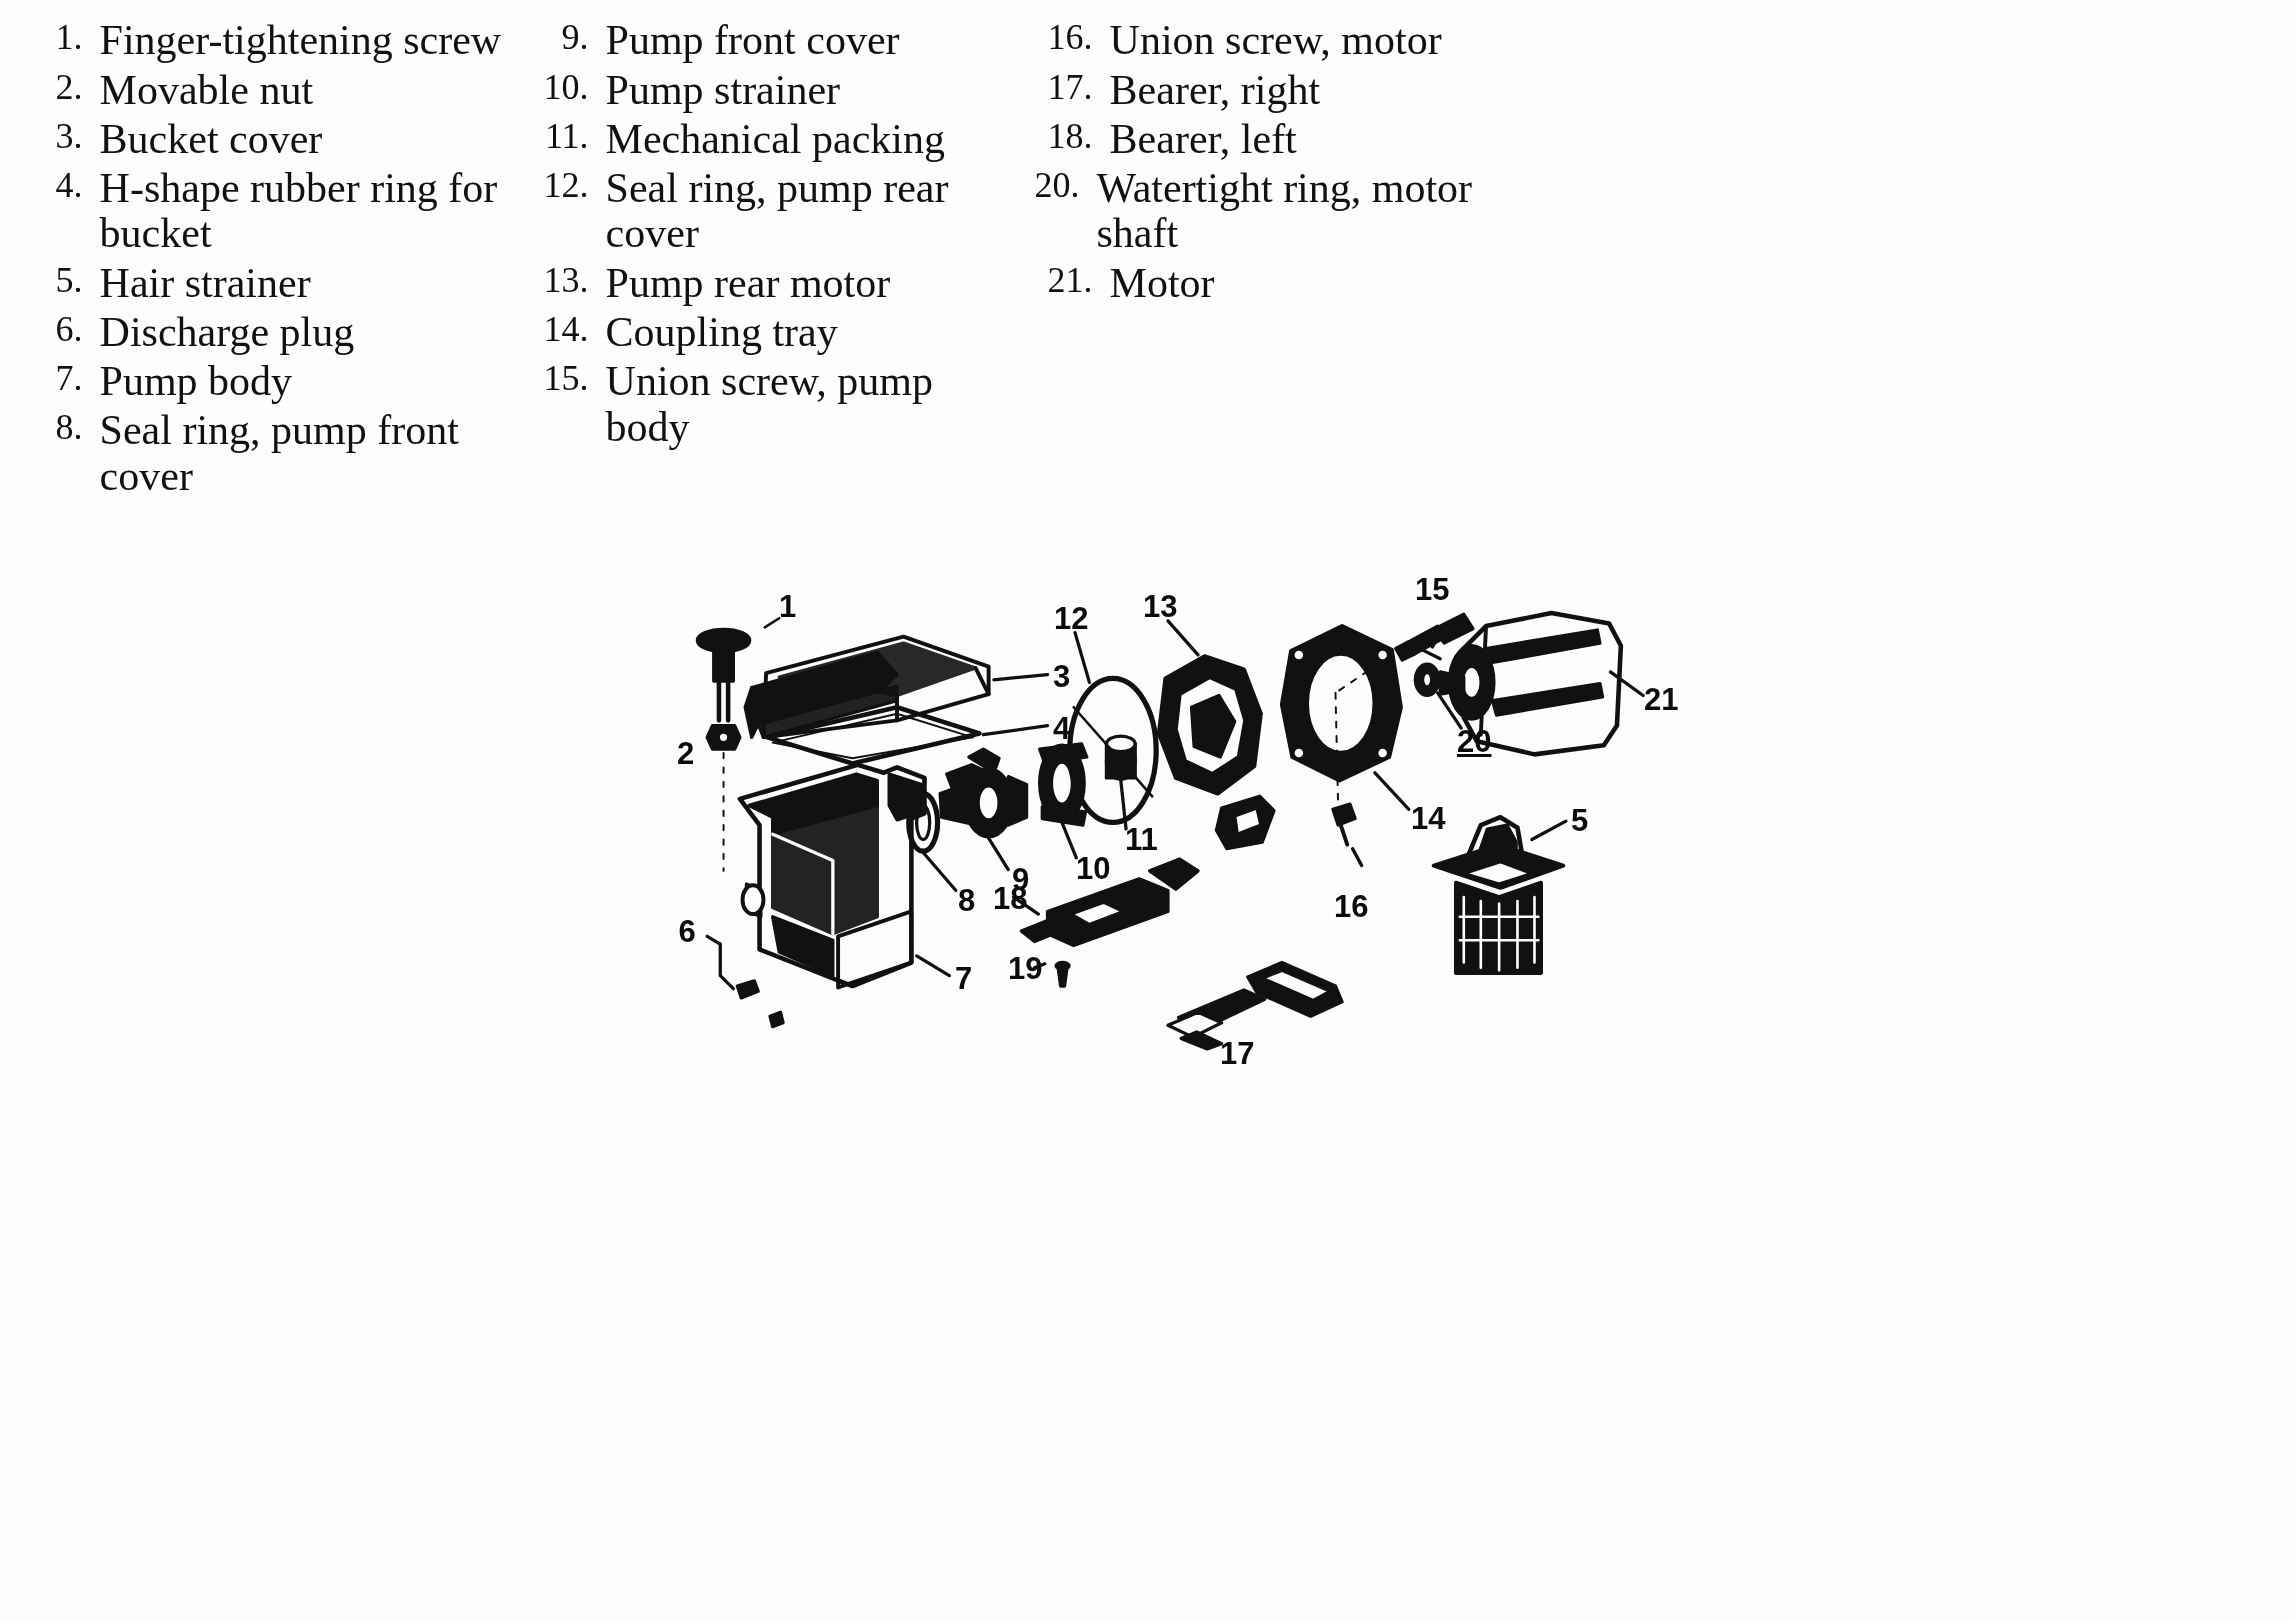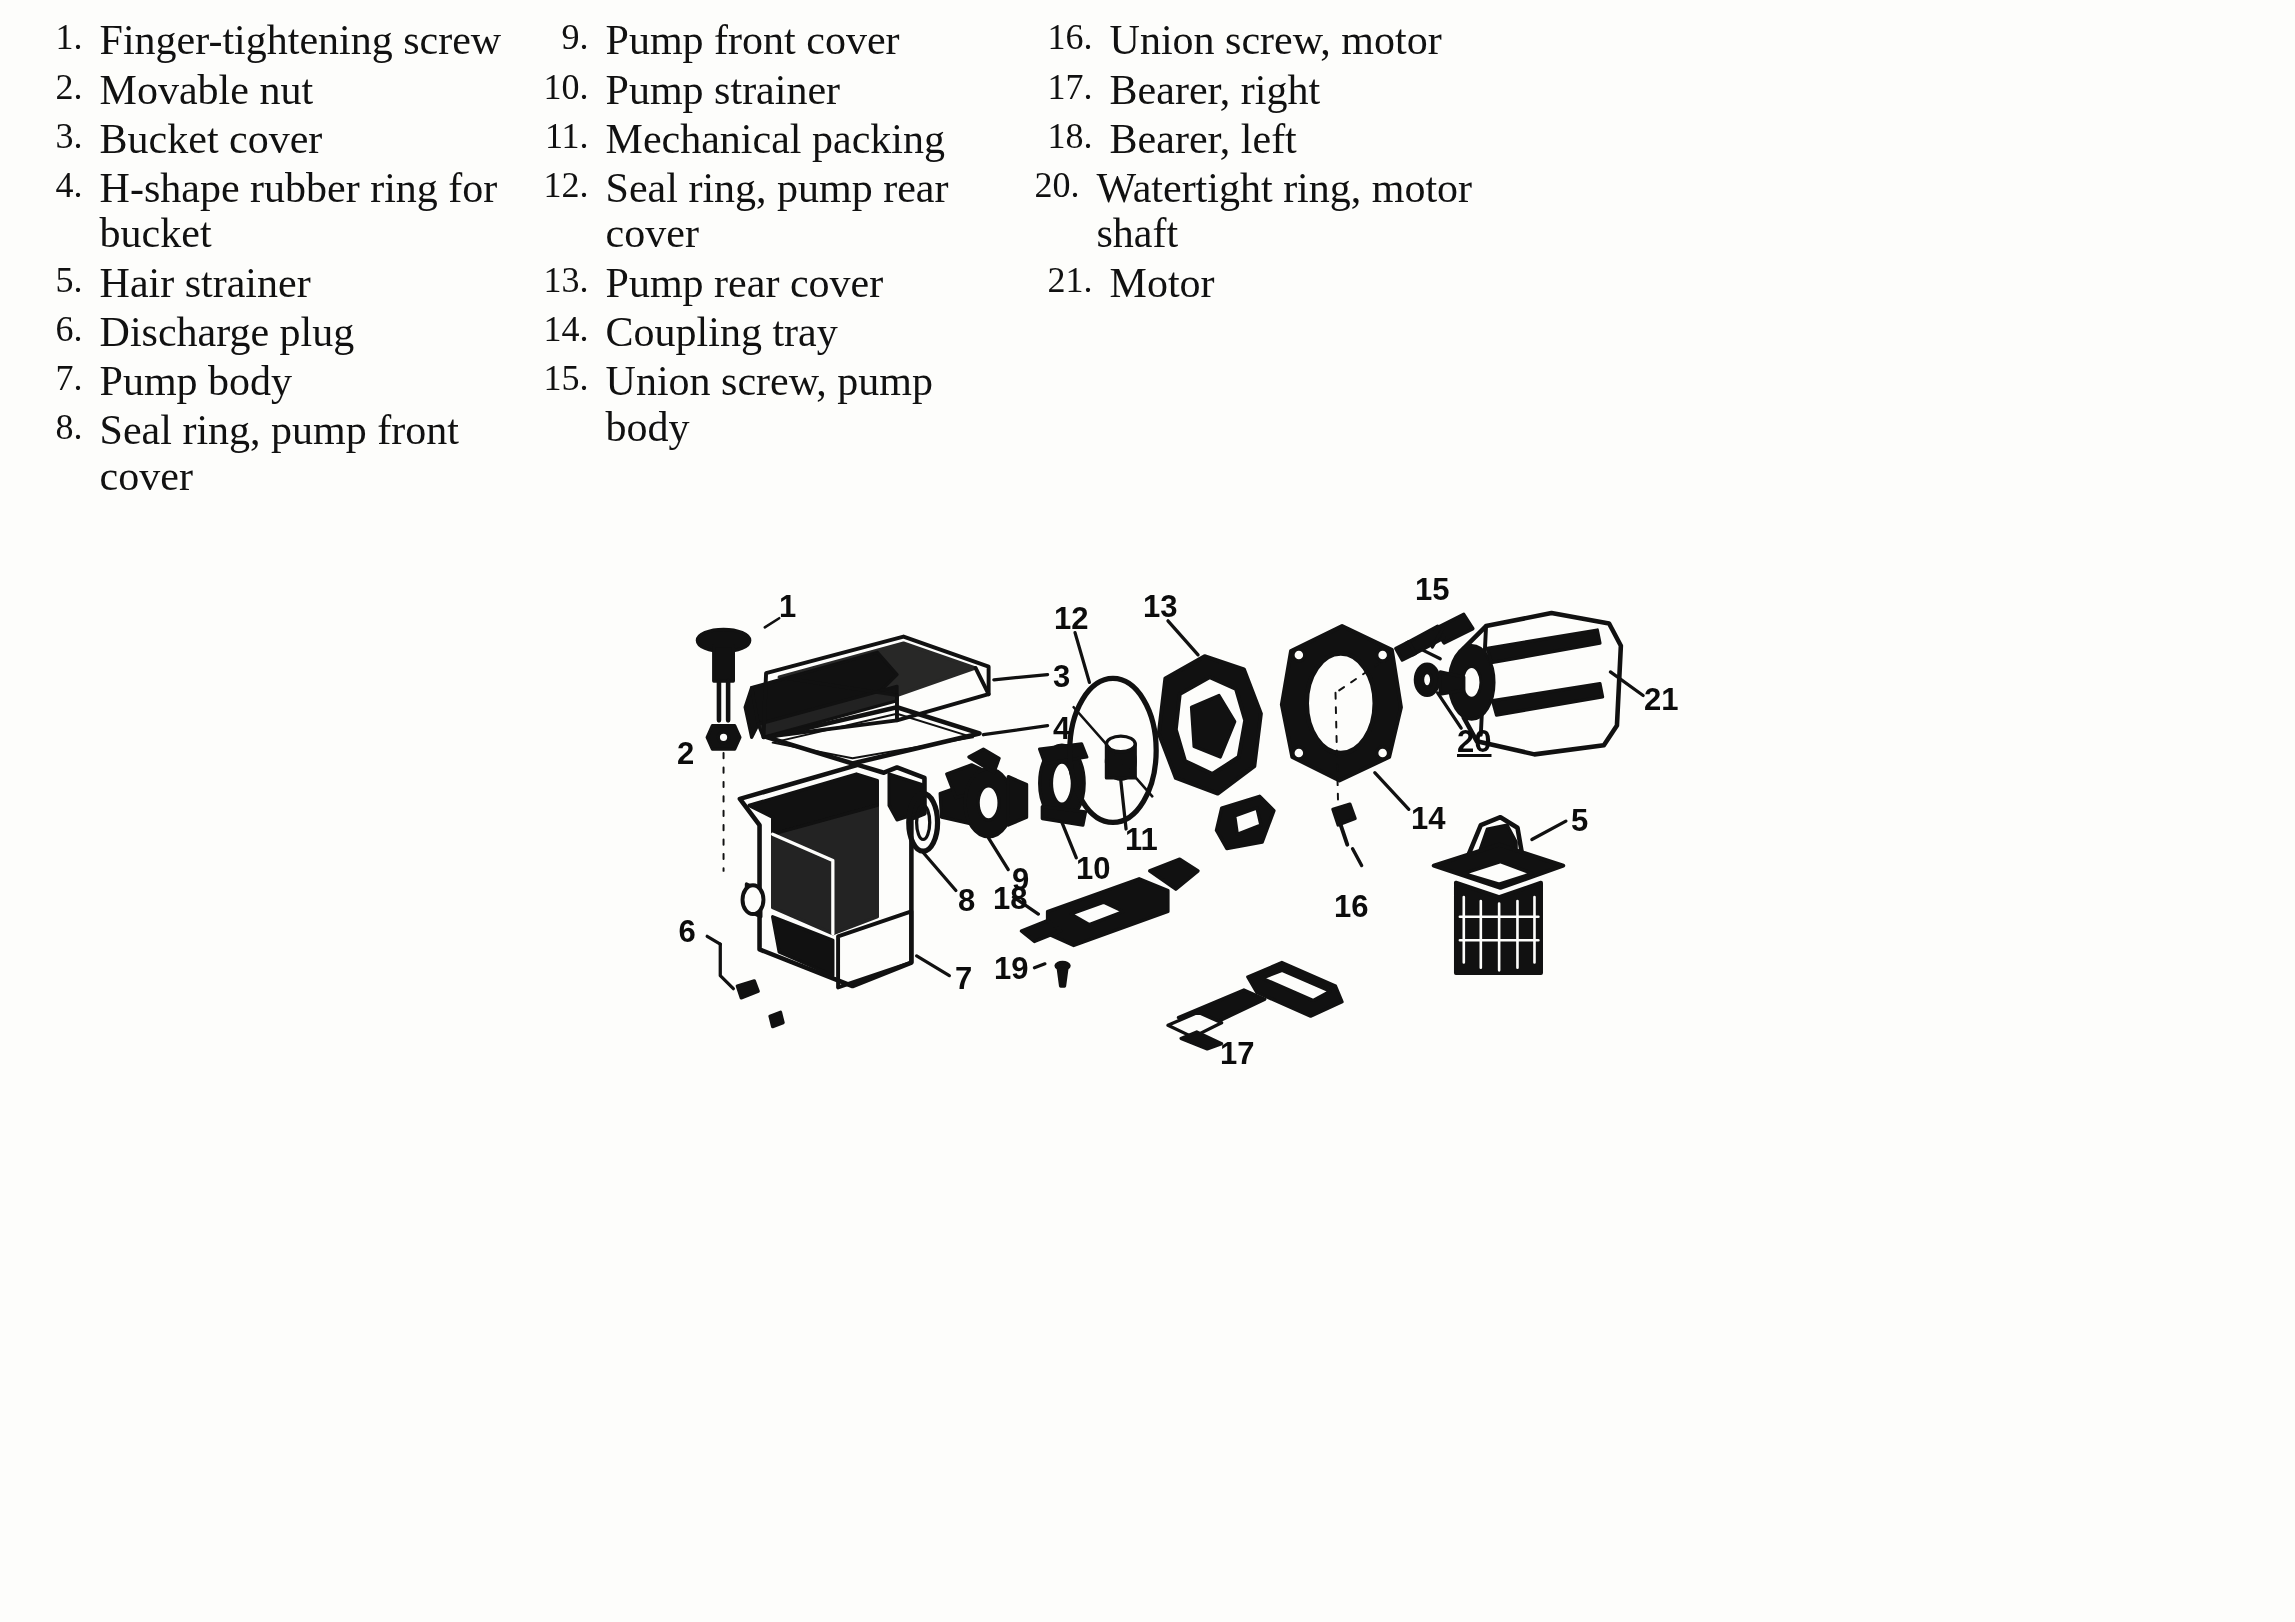--- a/index.html
+++ b/index.html
@@ -132,21 +132,21 @@
       <div class="legend-item">
         <div class="legend-num">11.</div>
         <div class="legend-label">Mechanical packing</div>
       </div>
       <div class="legend-item">
         <div class="legend-num">12.</div>
         <div class="legend-label">Seal ring, pump rear cover</div>
       </div>
       <div class="legend-item">
         <div class="legend-num">13.</div>
-        <div class="legend-label">Pump rear cover</div>
+        <div class="legend-label">Pump rear motor</div>
       </div>
       <div class="legend-item">
         <div class="legend-num">14.</div>
         <div class="legend-label">Coupling tray</div>
       </div>
       <div class="legend-item">
         <div class="legend-num">15.</div>
         <div class="legend-label">Union screw, pump body</div>
       </div>
     </div>
@@ -368,19 +368,19 @@
     <div class="callout" style="left:331px; top:253px;">9</div>
     <div class="callout" style="left:395px; top:242px;">10</div>
     <div class="callout" style="left:444px; top:213px;">11</div>
     <div class="callout" style="left:373px; top:-7.9px;">12</div>
     <div class="callout" style="left:462px; top:-19.6px;">13</div>
     <div class="callout" style="left:730px;top:192px;text-align:right;">14</div>
     <div class="callout" style="left:734px;top:-37px;">15</div>
     <div class="callout" style="left:653px;top:253px;margin-top:27px;">16</div>
     <div class="callout" style="left:539px; top:427px;">17</div>
     <div class="callout" style="left:293px; top:272px;margin-left:19px;">18</div>
-    <div class="callout" style="left:313px; top:342px;">19</div>
+    <div class="callout" style="left:327px; top:342px;">19</div>
     <div class="callout" style="left:776px;top:115px;text-decoration:underline;">20</div>
     <div class="callout" style="left:963px;top:73px;">21</div>
   </div>
 
 </div>
 
 
 </body></html>

